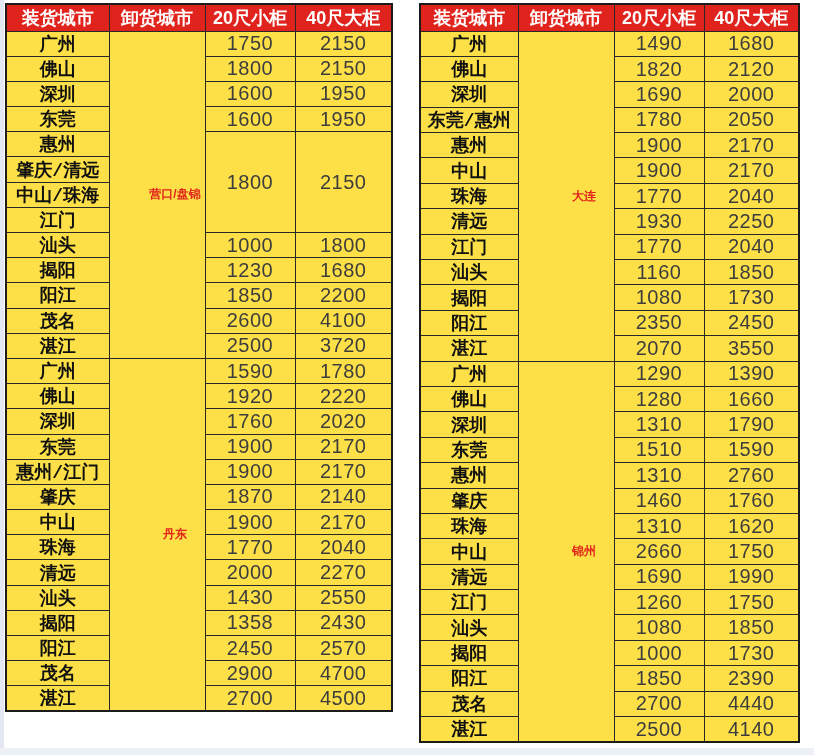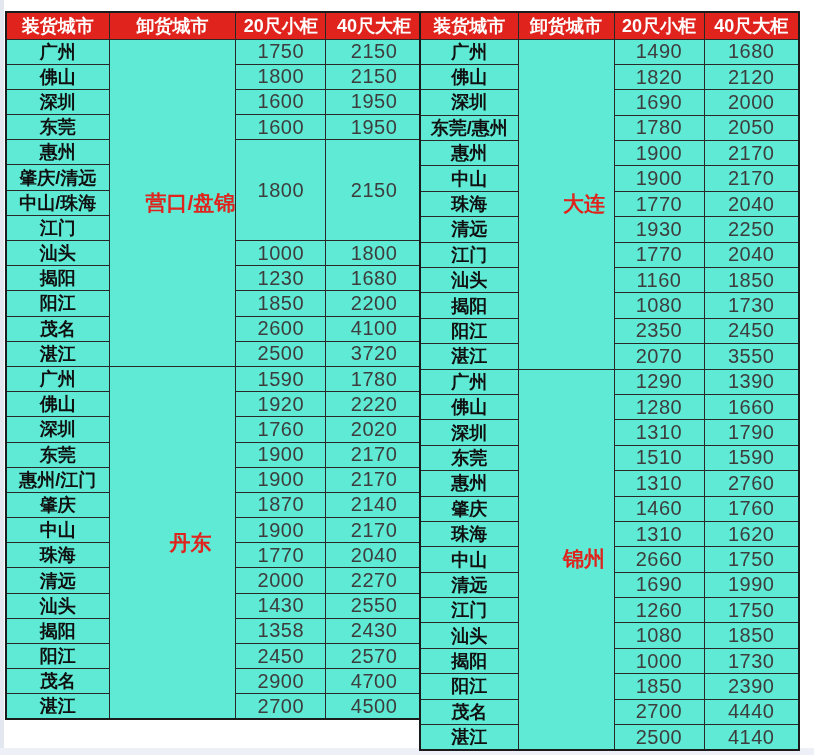--- a/index.html
+++ b/index.html
@@ -4,38 +4,38 @@
 <style>
   html,body{margin:0;padding:0;}
   body{
     width:814px;height:755px;position:relative;overflow:hidden;
     background:#ffffff;
     font-family:"Liberation Sans","DejaVu Sans",sans-serif;
   }
   .edge-left{position:absolute;left:0;top:0;width:4px;height:755px;background:#e3e7f0;}
   .edge-bottom{position:absolute;left:0;top:748px;width:814px;height:7px;background:#edf0f6;}
   table{
-    border-collapse:collapse;table-layout:fixed;position:absolute;top:11px;
-    border:2px solid #1b1b1b;background:#5eead4;
+    border-collapse:collapse;table-layout:fixed;position:absolute;top:3px;
+    border:2px solid #1b1b1b;background:#fde047;
   }
   #t0{left:5px;}
   #t1{left:419px;}
   td,th{
     border:1.5px solid #282828;text-align:center;vertical-align:middle;
     padding:0;overflow:hidden;white-space:nowrap;
   }
   thead tr{height:27px;}
   #t0 tbody tr{height:25.2px;}
   #t1 tbody tr{height:25.4px;}
   th{
     background:#e0231c;color:#ffffff;font-size:18px;font-weight:700;
   }
-  td.city{font-weight:700;color:#101010;font-size:18px;}
+  td.city{font-weight:700;color:#101010;font-size:18px;font-family:Liberation Mono, monospace;}
   td.num{color:#3d3d3d;font-size:20px;font-weight:400;letter-spacing:.5px;}
-  td.dest{color:#e0231c;font-weight:700;font-size:21px;padding-left:36px;}
+  td.dest{color:#e0231c;font-weight:700;font-size:12px;padding-left:36px;}
 </style>
 </head>
 <body>
 
 <div class="edge-left"></div>
 <div class="edge-bottom"></div>
 
 <table id="t0">
   <colgroup>
     <col style="width:103px">

